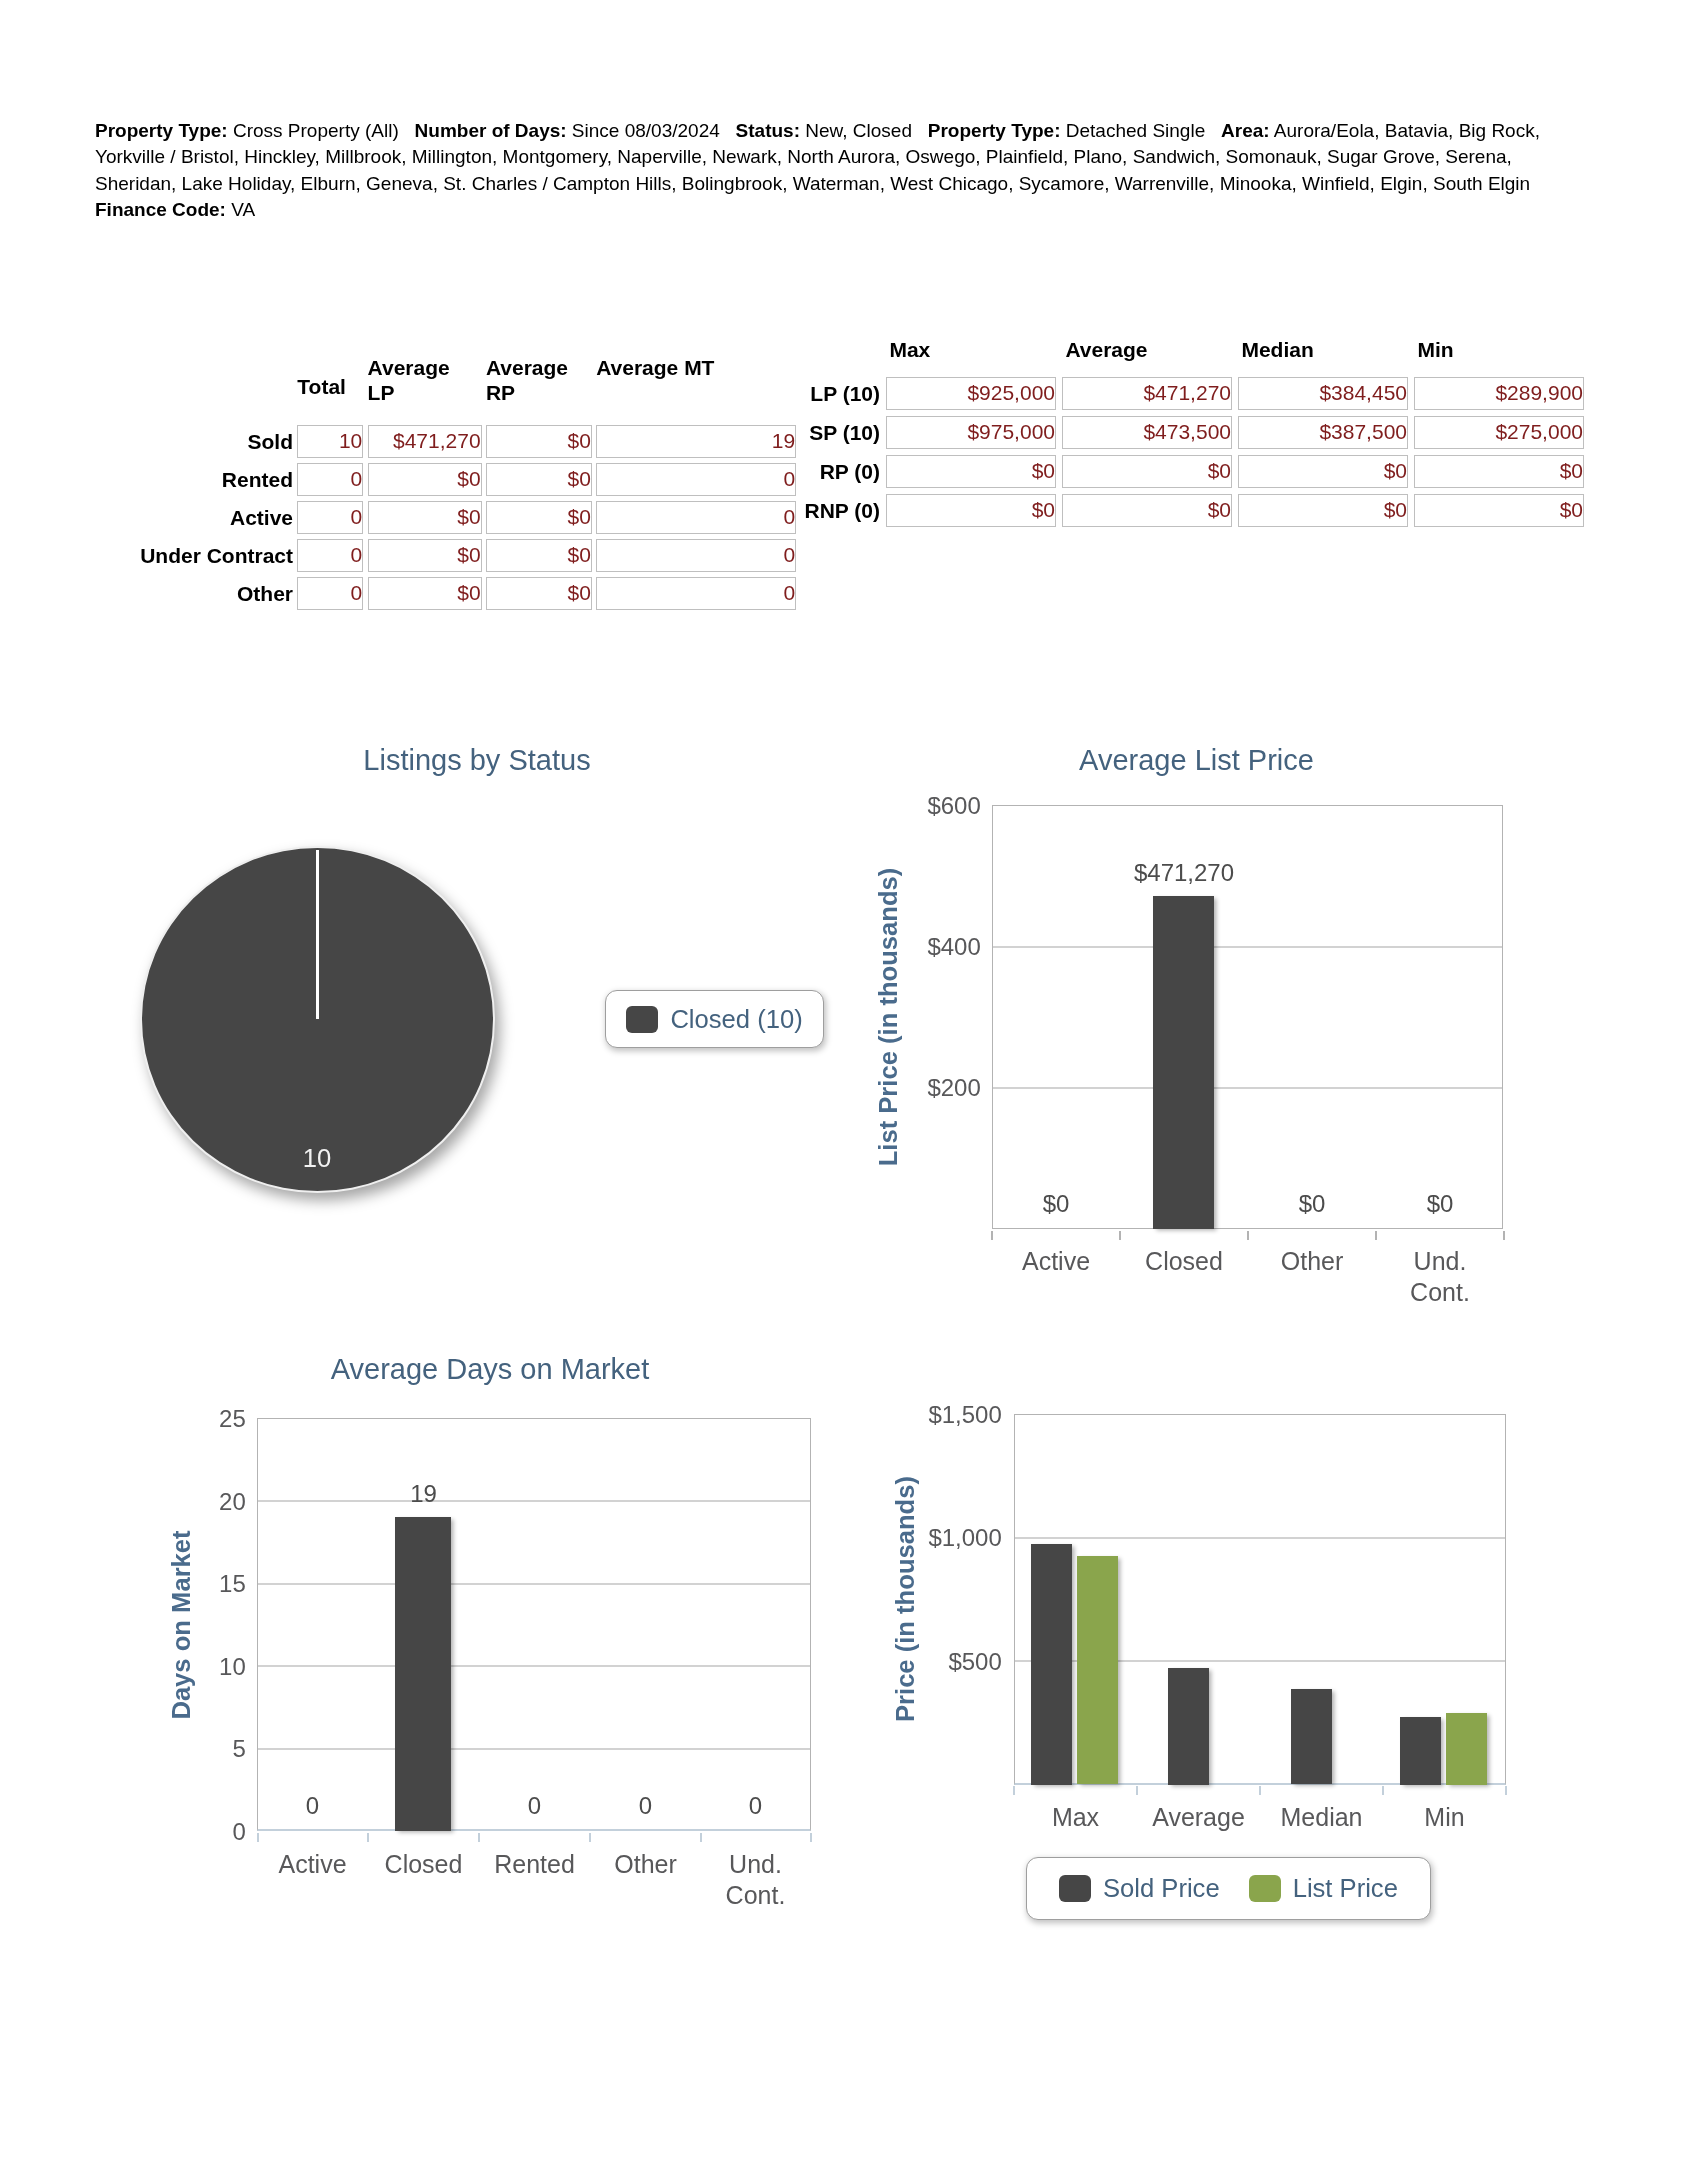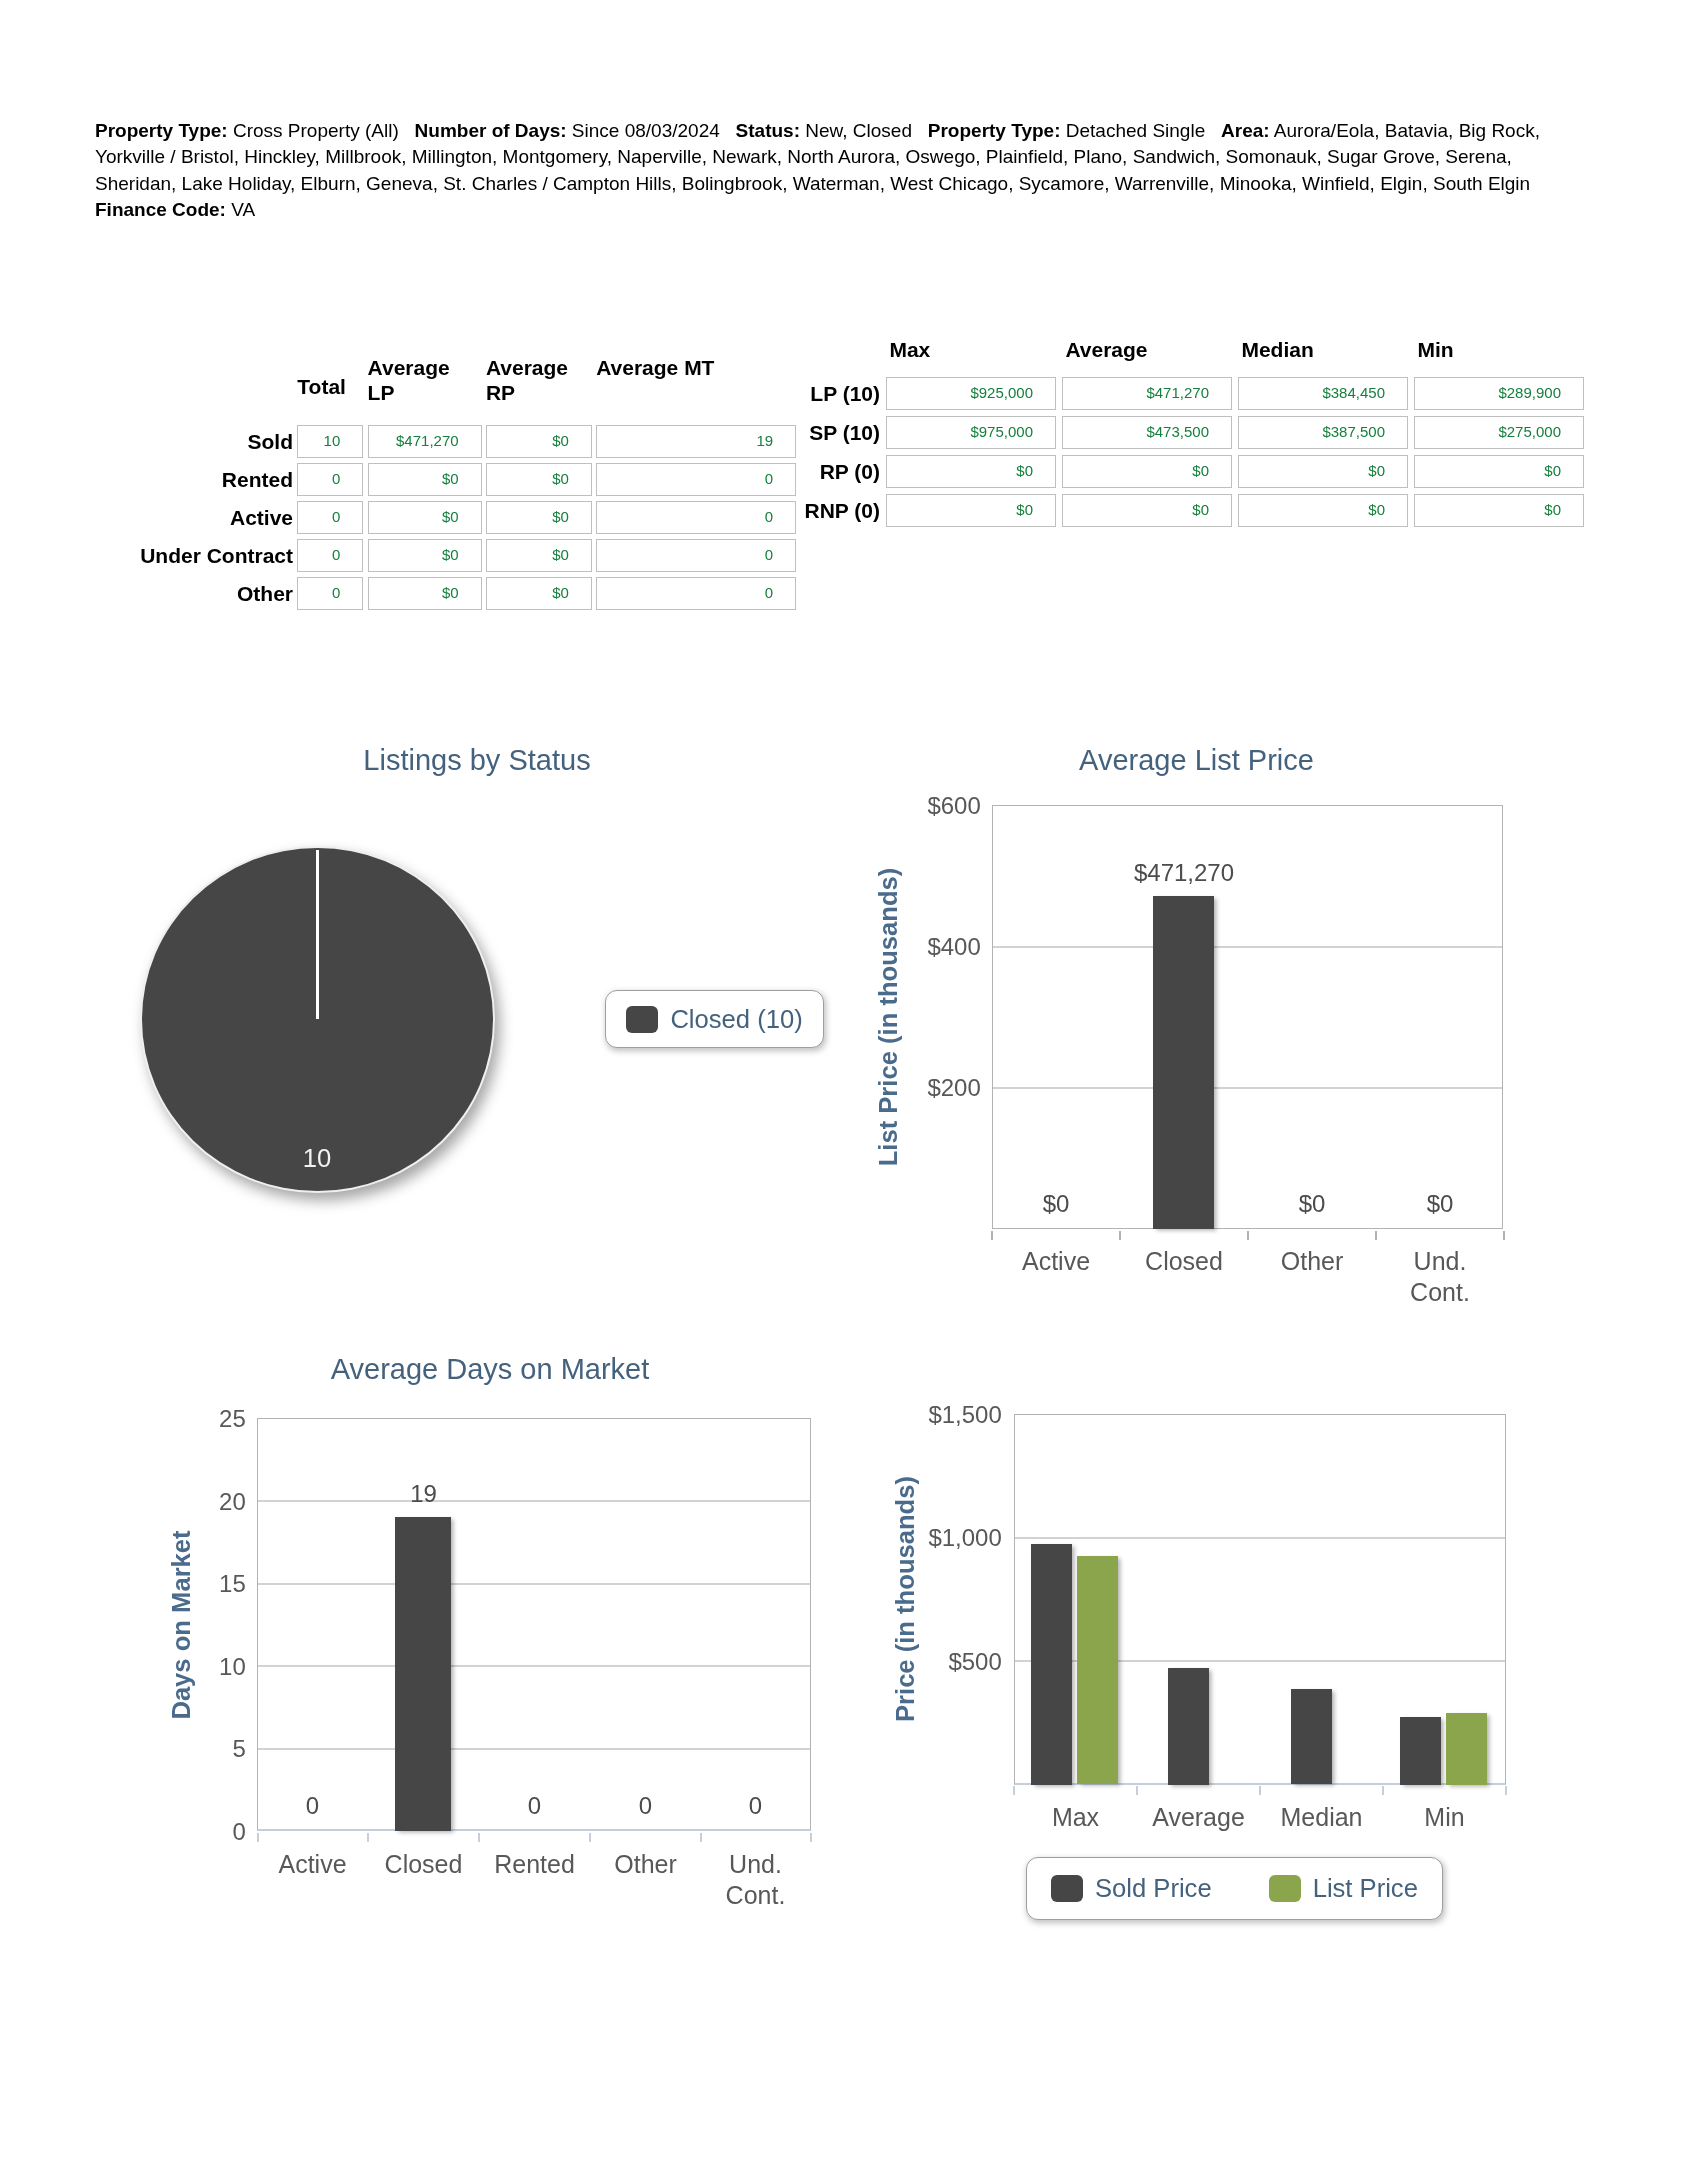--- a/index.html
+++ b/index.html
@@ -26,21 +26,21 @@
     grid-template-columns:119px 170px 170px 170px 170px;
     grid-template-rows:34px repeat(4,33px);
     column-gap:6px;row-gap:6px;
   }
   .th{font-weight:bold;font-size:21px;line-height:25px;color:#000;}
   #status-table .h0{padding-top:19px;}
   #price-table .th{padding-left:3.4px;}
   .rlabel{font-weight:bold;font-size:21px;line-height:33px;text-align:right;white-space:nowrap;}
   .cellbox{
     border:1.7px solid #bfbfbf;background:#fff;box-sizing:border-box;
-    text-align:right;padding-right:22px;font-size:15px;line-height:30px;color:#15803d;
+    text-align:right;padding-right:0;font-size:21px;line-height:30px;color:#7f1d1d;
   }
   
   .chart{position:absolute;}
   #chart-pie {left:119px; top:737px; width:716px; height:511px;}
   #chart-alp {left:856px;top:737px; width:681px; height:605px;}
   #chart-adom{left:145px; top:1346px;width:690px; height:673px;}
   #chart-lps {left:856px;top:1346px;width:681px; height:673px;}
   .ctitle{
     position:absolute;left:0;right:0;top:6.8px;margin:0;text-align:center;
     font-size:29px;font-weight:400;color:#44627E;
@@ -66,21 +66,21 @@
     background:#464646;border:2.6px solid #EFEFEF;box-shadow:5.1px 7.7px 13.6px rgba(0,0,0,0.35);
   }
   .slice-line{position:absolute;left:174px;top:1.7px;width:2.6px;height:169px;background:#ffffff;}
   .pie-label{position:absolute;left:124px;top:296px;width:102px;text-align:center;font-size:25.6px;color:#F2F2F2;}
   
   .legend{
     position:absolute;display:flex;align-items:center;background:#fff;
     border:1.7px solid #9E9E9E;border-radius:12px;box-shadow:1.7px 2.6px 6px rgba(0,0,0,0.25);
   }
   .pie-legend{left:486px;top:253px;height:56px;padding:0 20.4px;}
-  #chart-lps .legend{left:170px;top:511px;height:61px;padding:0 24px;gap:28px;}
+  #chart-lps .legend{left:170px;top:511px;height:61px;padding:0 32px;}
   .litem{display:flex;align-items:center;}
   .litem + .litem{margin-left:29px;}
   .swatch{display:inline-block;width:32px;height:27px;border-radius:6px;margin-right:12px;}
   .legend-label{font-size:25.6px;color:#44627E;white-space:nowrap;}
 </style>
 </head>
 <body>
 
 <p id="criteria"><b>Property Type:</b><span> Cross Property (All)&nbsp;&nbsp; </span><b>Number of Days:</b><span> Since 08/03/2024&nbsp;&nbsp; </span><b>Status:</b><span> New, Closed&nbsp;&nbsp; </span><b>Property Type:</b><span> Detached Single&nbsp;&nbsp; </span><b>Area:</b><span> Aurora/Eola, Batavia, Big Rock, Yorkville / Bristol, Hinckley, Millbrook, Millington, Montgomery, Naperville, Newark, North Aurora, Oswego, Plainfield, Plano, Sandwich, Somonauk, Sugar Grove, Serena, Sheridan, Lake Holiday, Elburn, Geneva, St. Charles / Campton Hills, Bolingbrook, Waterman, West Chicago, Sycamore, Warrenville, Minooka, Winfield, Elgin, South Elgin&nbsp;&nbsp; </span><b>Finance Code:</b><span> VA</span></p>
 

